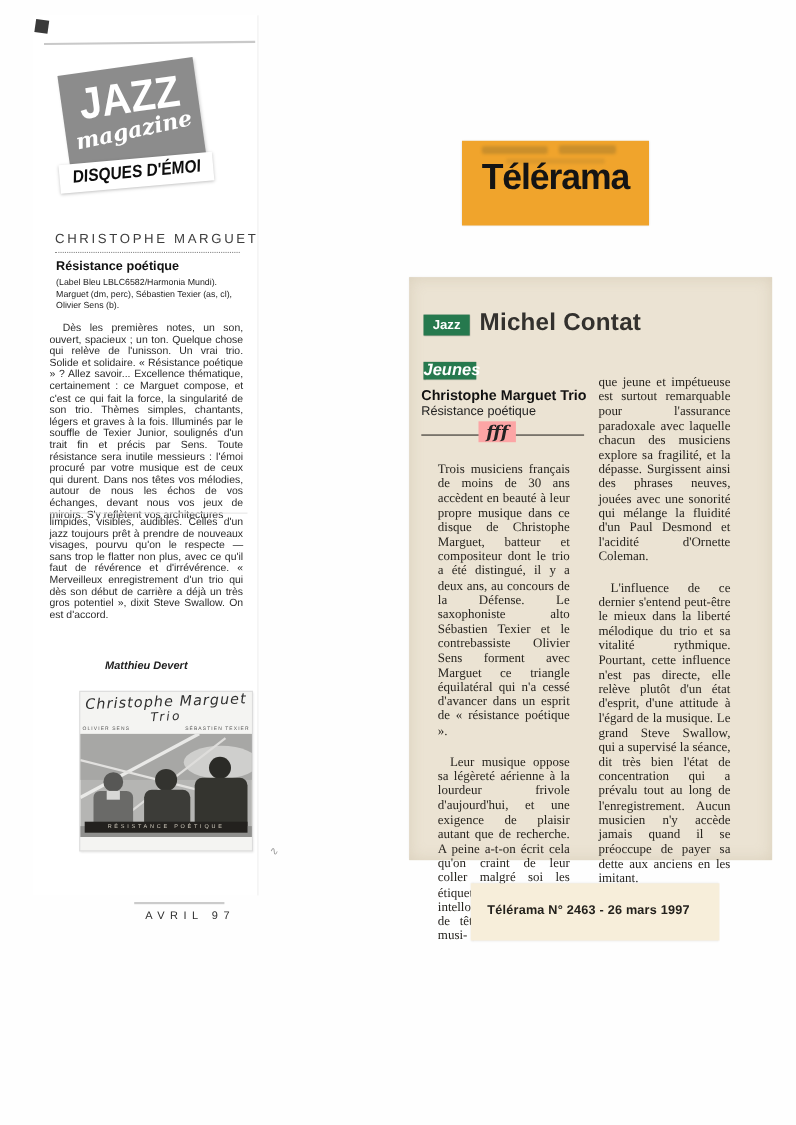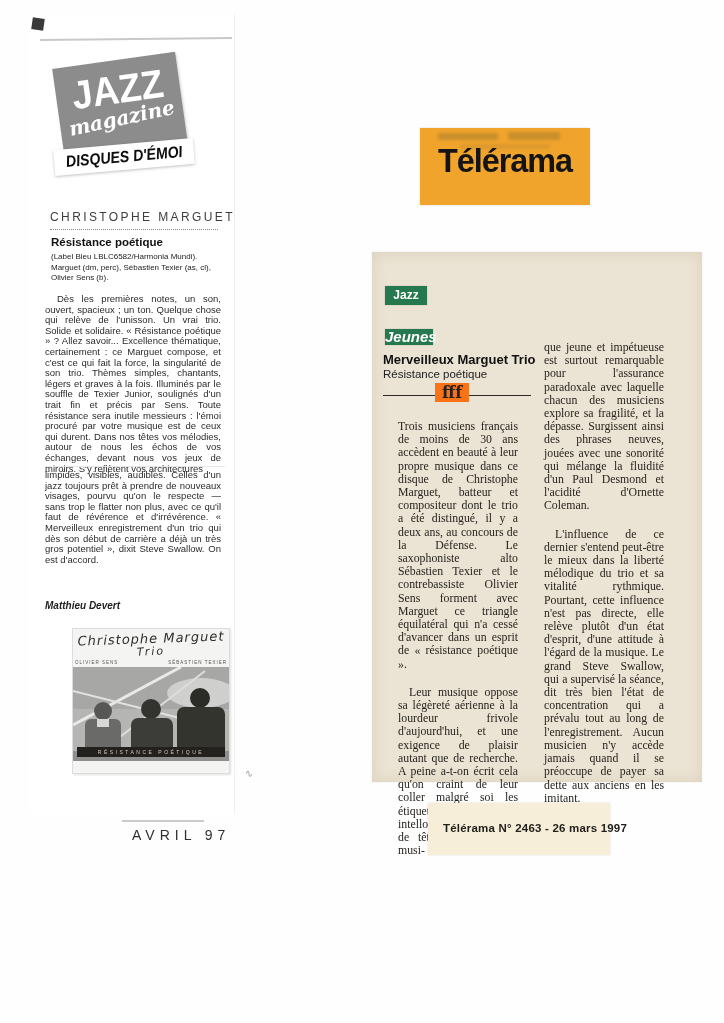--- a/index.html
+++ b/index.html
@@ -29,67 +29,67 @@
     transform:skewX(-6deg) scaleX(.88);white-space:nowrap;}
   .artist-heading{left:20px;top:196px;width:168px;font-size:12px;letter-spacing:2.4px;
     color:#3d3d3d;border-bottom:1px dotted #8a8a8a;padding-bottom:5px;white-space:nowrap;}
   .album-title-l{left:21px;top:222px;font-size:11.5px;font-weight:bold;color:#111;}
   .album-credits{left:21px;top:238px;width:172px;font-size:8px;font-weight:normal;
     line-height:10.5px;color:#222;}
   .body-col{width:176px;font-size:9.5px;line-height:10.6px;text-align:justify;color:#2a2a2a;}
   .p1{left:15px;top:280px;text-indent:12px;}
   .tape-line{left:15px;top:452px;width:180px;height:1px;background:#e7e7e7;}
   .p2{left:15px;top:456px;}
-  .byline{left:15px;top:586px;width:176px;text-align:left;font-size:10px;
+  .byline{left:15px;top:586px;width:176px;text-align:center;font-size:10px;
     font-style:italic;font-weight:bold;color:#222;}
   .album-cover{left:42px;top:614px;width:156px;height:144px;background:#f4f4f2;
     border:1px solid #dcdcdc;box-shadow:1px 1px 2px rgba(0,0,0,.12);}
   .hand1{left:4px;top:2px;width:148px;text-align:center;font-family:"DejaVu Sans",sans-serif;
     font-style:italic;font-size:13px;letter-spacing:1px;color:#2f2f2f;transform:rotate(-2deg);white-space:nowrap;}
   .hand2{left:0px;top:16px;width:156px;text-align:center;font-family:"DejaVu Sans",sans-serif;
     font-style:italic;font-size:11px;letter-spacing:2px;color:#2f2f2f;transform:rotate(-3deg);}
   .cover-credits{left:2px;top:31px;width:152px;display:flex;justify-content:space-between;
     font-size:4.5px;letter-spacing:1px;color:#555;}
   .cover-photo{left:0;top:38px;width:156px;height:94px;}
   .cover-band{left:4px;top:118px;width:148px;height:10px;background:#23211e;
     display:flex;align-items:center;justify-content:center;}
   .cover-band span{font-size:5px;letter-spacing:2.5px;color:#cfcabd;white-space:nowrap;}
   .squiggle{left:245px;top:768px;font-size:10px;color:#9a9a9a;transform:rotate(12deg);}
   .avril-line{left:122px;top:820px;width:82px;height:2px;background:#cbcbcb;}
-  .issue-date-l{left:132px;top:827px;font-size:14px;letter-spacing:5px;color:#2e2e2e;white-space:nowrap;}
+  .issue-date-l{left:132px;top:827px;font-size:10px;letter-spacing:5px;color:#2e2e2e;white-space:nowrap;}
 
   
   .tele-logo{left:420px;top:128px;width:170px;height:77px;background:#f0a42c;
     overflow:hidden;box-shadow:0 0 2px rgba(0,0,0,.15);}
   .ghost{position:absolute;background:#6b5a2c;opacity:.28;filter:blur(1.5px);border-radius:2px;}
   .g1{left:18px;top:5px;width:60px;height:7px;}
   .g2{left:88px;top:4px;width:52px;height:8px;}
   .g3{left:40px;top:16px;width:90px;height:5px;opacity:.14;}
   .tele-word{position:absolute;left:0;top:14px;width:100%;text-align:center;
     font-size:33px;font-weight:bold;letter-spacing:-1px;color:#141414;transform:scaleX(.98);}
   .tele-article{left:372px;top:252px;width:330px;height:530px;background:#ebe3d3;
     box-shadow:inset 0 0 14px rgba(160,140,105,.22), 0 0 2px rgba(0,0,0,.08);}
   .badge{background:#26794e;color:#fff;font-weight:bold;text-align:center;
     box-shadow:0 0 1px rgba(0,0,0,.3);}
   .badge-jazz{left:13px;top:34px;width:42px;height:19px;font-size:12px;line-height:19px;}
   .author{left:64px;top:28px;font-size:22px;font-weight:bold;color:#33312e;letter-spacing:.2px;}
   .badge-jeunes{left:13px;top:77px;width:48px;height:16px;font-size:15px;line-height:16px;font-style:italic;}
   .review-title{left:11px;top:100px;font-size:13px;font-weight:bold;color:#111;}
   .review-subtitle{left:11px;top:116px;font-size:11.5px;color:#222;}
   .rating-rule{left:11px;top:143px;width:148px;height:0;border-top:1.5px solid #2e2b26;}
-  .rating{left:63px;top:131px;background:#f97316;padding:0 7px;
-    font-family:"DejaVu Serif",serif;font-weight:bold;font-size:16px;color:#222;}
+  .rating{left:63px;top:131px;background:#fca5a5;padding:0 7px;
+    font-family:"DejaVu Serif",serif;font-style:italic;font-weight:bold;font-size:16px;color:#222;}
   .serif-col{width:150px;font-family:"Liberation Serif",serif;font-size:11.8px;
     line-height:13.2px;text-align:justify;color:#27241f;}
   .serif-col p{margin:15px;}
   .serif-col p.ind{text-indent:11px;}
   .col1{left:11px;top:153px;}
   .col2{left:157px;top:74px;}
   .cd-note{left:157px;top:452px;width:148px;font-size:9px;line-height:12px;color:#2c2a26;}
-  .issue-strip{left:428px;top:803px;width:182px;height:52px;background:#f7eeda;
+  .issue-strip{left:428px;top:803px;width:226px;height:52px;background:#f7eeda;
     box-shadow:0 0 2px rgba(0,0,0,.12);}
   .issue-strip span{position:absolute;left:15px;top:19px;font-size:11.5px;font-weight:bold;
     color:#23211c;letter-spacing:.2px;white-space:nowrap;}
 </style>
 </head>
 <body>
 
 <div class="abs clip-left">
   <div class="abs corner-mark"></div>
   <div class="abs top-edge"></div>
@@ -146,23 +146,24 @@
 
 <div class="abs tele-logo">
   <div class="ghost g1"></div>
   <div class="ghost g2"></div>
   <div class="ghost g3"></div>
   <div class="tele-word">Télérama</div>
 </div>
 
 <div class="abs tele-article">
   <div class="abs badge badge-jazz">Jazz</div>
+  <div class="abs author">Michel Contat</div>
   <div class="abs badge badge-jeunes">Jeunes</div>
 
-  <div class="abs review-title">Merveilleux Marguet Trio</div>
+  <div class="abs review-title">Christophe Marguet Trio</div>
   <div class="abs review-subtitle">Résistance poétique</div>
   <div class="abs rating-rule"></div>
   <div class="abs rating">fff</div>
 
   <div class="abs serif-col col1">
     <p>Trois musiciens français de moins de 30 ans accèdent en beauté à leur propre musique dans ce disque de Christophe Marguet, batteur et compositeur dont le trio a été distingué, il y a deux ans, au concours de la Défense. Le saxophoniste alto Sébastien Texier et le contrebassiste Olivier Sens forment avec Marguet ce triangle équilatéral qui n'a cessé d'avancer dans un esprit de « résistance poétique ».</p>
     <p class="ind">Leur musique oppose sa légèreté aérienne à la lourdeur frivole d'aujourd'hui, et une exigence de plaisir autant que de recherche. A peine a-t-on écrit cela qu'on craint de leur coller malgré soi les étiquettes infamantes « intello », « free », « prise de tête »... Mais leur musi-</p>
   </div>
   <div class="abs serif-col col2">
     <p>que jeune et impétueuse est surtout remarquable pour l'assurance paradoxale avec laquelle chacun des musiciens explore sa fragilité, et la dépasse. Surgissent ainsi des phrases neuves, jouées avec une sonorité qui mélange la fluidité d'un Paul Desmond et l'acidité d'Ornette Coleman.</p>

